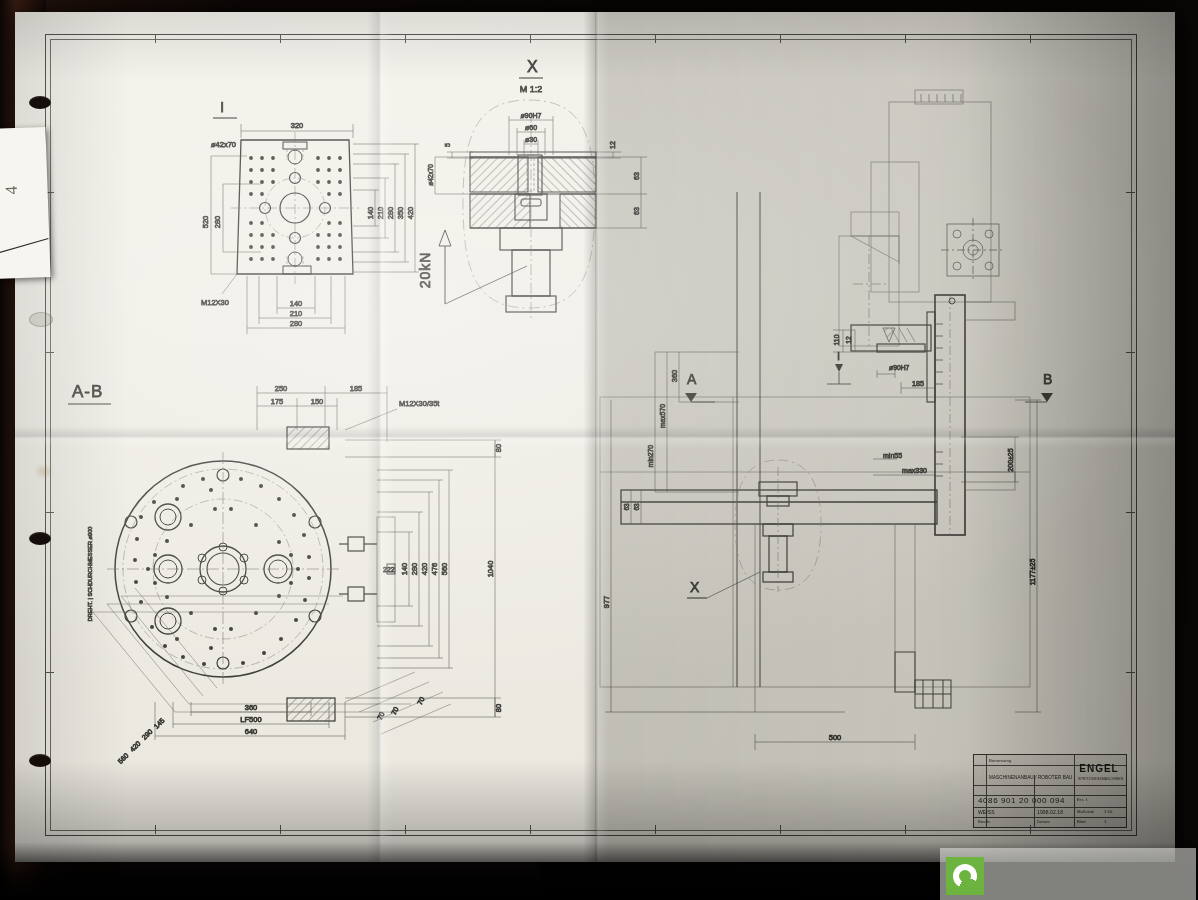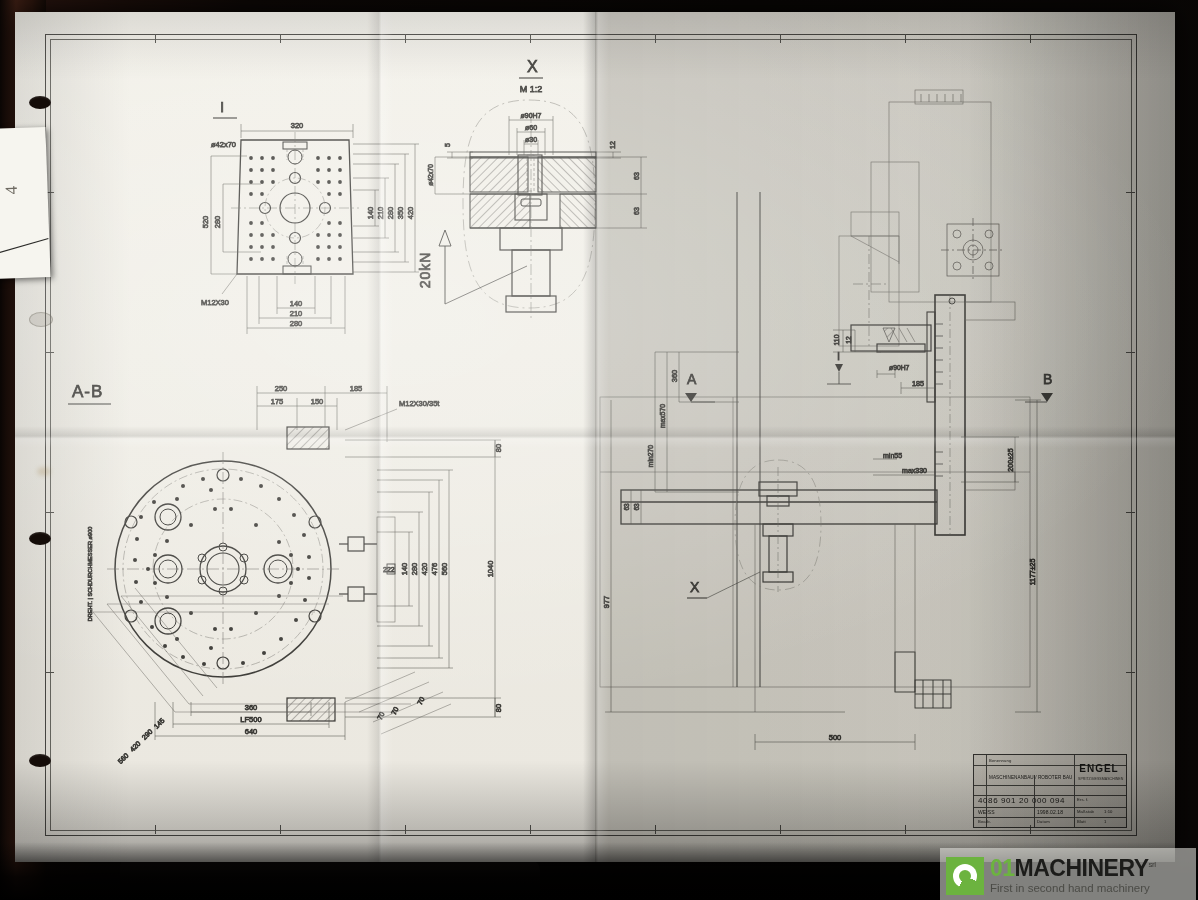--- a/index.html
+++ b/index.html
@@ -794,20 +794,14 @@
     <div class="edge"></div>
   </div>
 
   <div class="desk-bottomshadow"></div>
 
   <div class="wm-plate"></div>
   <div class="watermark">
     <div class="wm-badge">
         <div class="ring"></div>
       </div>
-    <div class="wm-text">
-      <div class="wm-main">
-        <span class="wm-01">01</span><span class="wm-rest">MACHINERY</span><span class="wm-srl">srl</span>
-      </div>
-      <div class="wm-sub">First in second hand machinery</div>
-    </div>
   </div>
 </div>
 
 </body></html>

